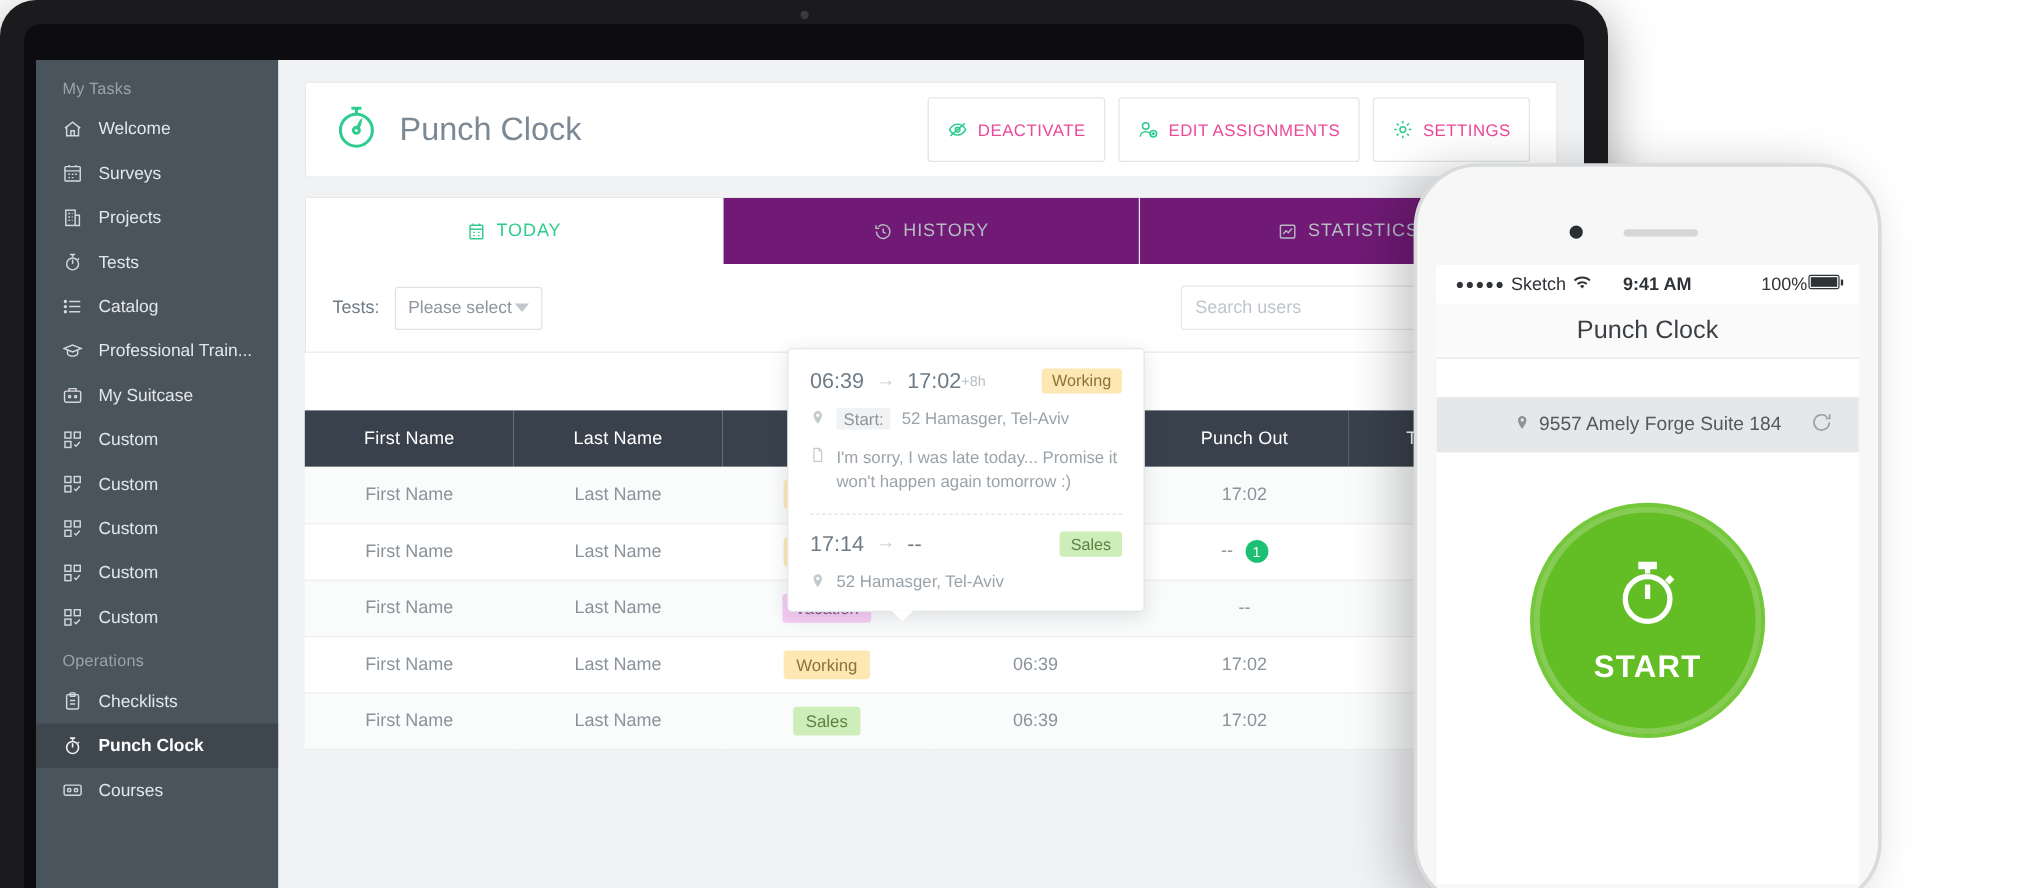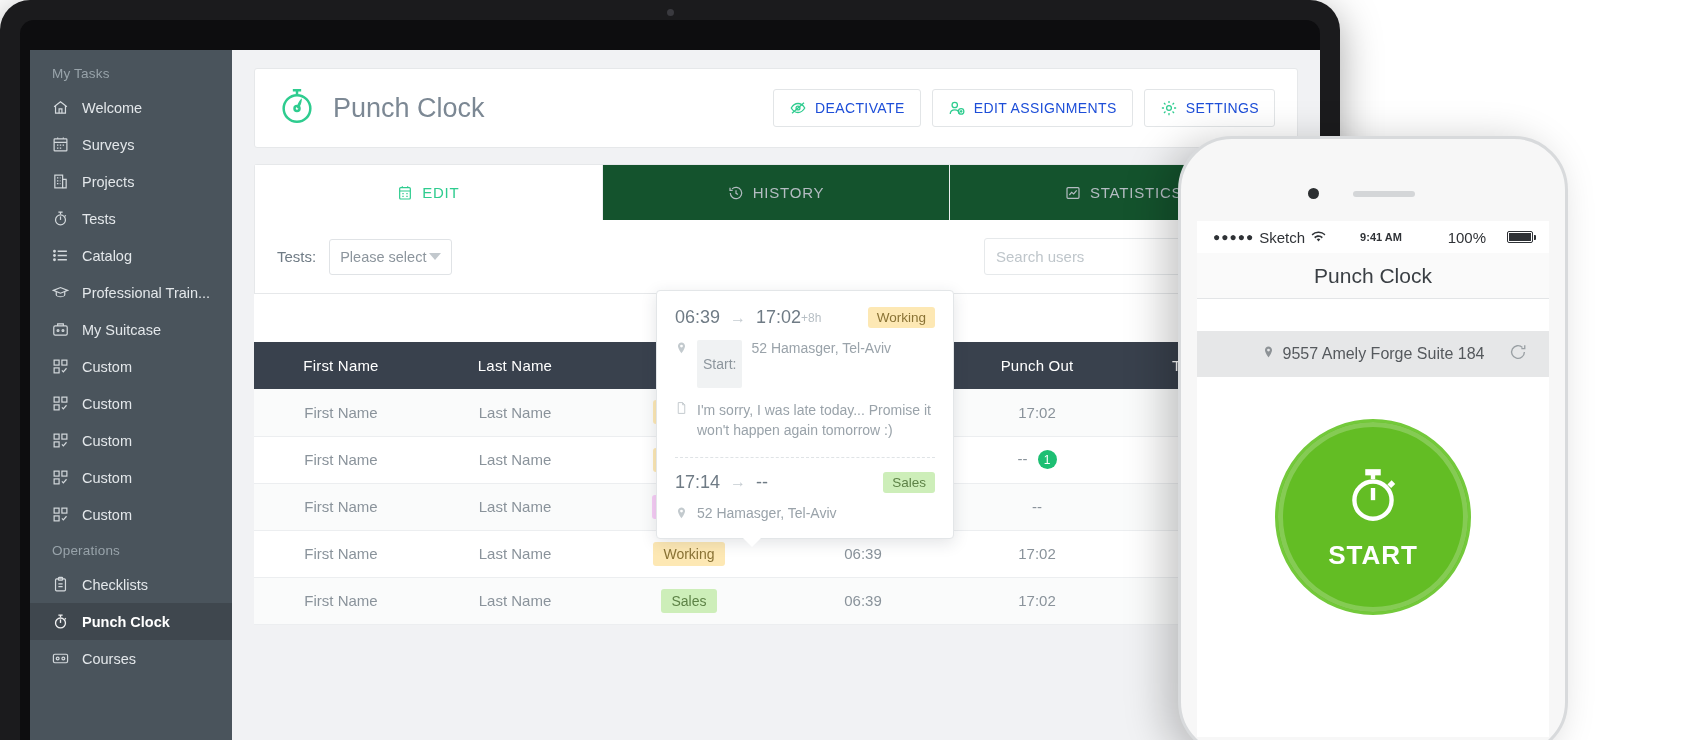--- a/index.html
+++ b/index.html
@@ -73,33 +73,33 @@
   
   .header-card {
     height: 80px; display:flex; align-items:center;
     padding: 0 22px 0 22px;
   }
   .page-title-wrap { display:flex; align-items:center; gap: 16px; }
   .page-title { font-size: 27px; color:#7c8894; font-weight: normal; }
   .header-actions { margin-left:auto; display:flex; gap: 11px; }
   .hbtn {
     display:flex; align-items:center; gap:8px;
-    height: 38px; padding: 0 15px;
+    height: 54px; padding: 0 15px;
     border: 1px solid #e2e5e7; border-radius: 3px; background:#fff;
-    color: #1d4ed8; font-size: 14px; letter-spacing: .4px; cursor: pointer;
+    color: #ec4899; font-size: 14px; letter-spacing: .4px; cursor: pointer;
     white-space: nowrap;
   }
   .hbtn svg { display:block; }
 
   
   .tabs-card { margin-top: 16px; border-bottom: none; border-radius: 3px 3px 0 0; background:#fafbfb; display:flex; height:56px; }
   .tab {
     flex: 1; display:flex; align-items:center; justify-content:center; gap:9px;
     font-size: 15px; letter-spacing: .8px; color: #b4bcc2; cursor: pointer;
-    background: #14532d; border-right: 1px solid #eceeef; position: relative;
+    background: #701a75; border-right: 1px solid #eceeef; position: relative;
   }
   .tab:last-child { border-right: none; }
   .tab.active { background:#fff; color:#2ecc8f; box-shadow: inset 0 -2px 0 #fff; }
   .tab svg { display:block; }
 
   
   .toolbar-card {
     border-top: none; border-radius: 0; background:#fff;
     padding: 18px 22px; display:flex; align-items:center;
   }
@@ -169,21 +169,21 @@
   .po-row { display:flex; align-items:center; }
   .po-time { font-size: 18px; color:#6f7b85; }
   .po-arrow { color:#c5ccd1; margin: 0 10px; font-size: 16px; }
   .po-plus { font-size: 12px; color:#b6bec4; }
   .po-badge { margin-left:auto; font-size:13.5px; padding:3px 9px; border-radius:3px; }
   .po-badge.working { background:#fde8b4; color:#8a7335; }
   .po-badge.sales { background:#cdeeb9; color:#5d8246; }
   .po-line {
     display:flex; gap:9px; margin-top: 12px; font-size: 14px; color:#9aa3aa; align-items:flex-start;
   }
-  .po-chip { background:#f0f2f3; color:#8d969d; padding: 16px 6px; border-radius:2px; }
+  .po-chip { background:#f0f2f3; color:#8d969d; padding: 1px 6px; border-radius:2px; }
   .po-sep { border-top:1px dashed #dfe3e6; margin: 16px 0 14px 0; }
 
   
   .phone {
     position:absolute; left: 1178px; top: 136px;
     width: 390px; height: 620px;
     background:#f7f7f7;
     border: 3px solid #d8dadc;
     border-radius: 54px;
     box-shadow: -14px 6px 40px rgba(0,0,0,.22);
@@ -199,22 +199,22 @@
   .phone-screen {
     position:absolute; left: 16px; top: 82px; right: 16px; bottom: 16px;
     background:#fff; overflow:hidden;
   }
   .status-bar {
     height: 32px; display:flex; align-items:center; padding: 0 16px; font-size: 15px;
     color:#2f3236; background:#fff;
   }
   .sb-dots { letter-spacing: 1px; font-size: 12px; }
   .sb-carrier { margin-left: 5px; }
-  .sb-time { position:absolute; left:16px; right:0; text-align:center; font-weight:bold; font-size:11px; pointer-events:none;}
-  .sb-right { margin-left:auto; display:flex; align-items:center; gap:21px; }
+  .sb-time { position:absolute; left:16px; right:0; text-align:center; font-weight:bold; font-size:15px; pointer-events:none;}
+  .sb-right { margin-left:auto; display:flex; gap:1px; }
   .battery { width:26px;height:12px;border:1px solid #2f3236;border-radius:2px;position:relative; }
   .battery:after{content:"";position:absolute;right:-4px;top:3px;width:2px;height:5px;background:#2f3236;border-radius:0 1px 1px 0;}
   .battery i{position:absolute;left:1px;top:1px;bottom:1px;right:1px;background:#2f3236;display:block;}
   .phone-navbar {
     height: 46px; display:flex;align-items:center;justify-content:center;
     font-size: 21px; color:#3a3f44; border-bottom:1px solid #e3e5e7; background:#fafafa;
   }
   .phone-addr {
     margin-top: 32px; height: 46px; background:#e6e7e8;
     display:flex;align-items:center;justify-content:center; gap:8px;
@@ -475,21 +475,21 @@
 
       <div class="card tabs-card">
         <div class="tab active">
           <span>
               <svg width="16" height="16" viewBox="0 0 24 24" fill="none" stroke="#2ecc8f" stroke-width="1.8">
                 <rect x="4" y="4" width="16" height="17" rx="1.5"></rect>
                 <path d="M4 9h16M8 4V2M16 4V2"></path>
                 <path d="M8 13h2M14 13h2M8 17h2M14 17h2"></path>
               </svg>
             </span>
-          <span>EDIT</span>
+          <span>TODAY</span>
         </div>
         <div class="tab">
           <span>
               <svg width="16" height="16" viewBox="0 0 24 24" fill="none" stroke="#b4bcc2" stroke-width="1.8">
                 <path d="M3.5 12a8.5 8.5 0 1 0 2.6-6.1"></path>
                 <path d="M3 4v4h4"></path>
                 <path d="M12 8v4.5l3 1.8"></path>
               </svg>
             </span>
           <span>HISTORY</span>

